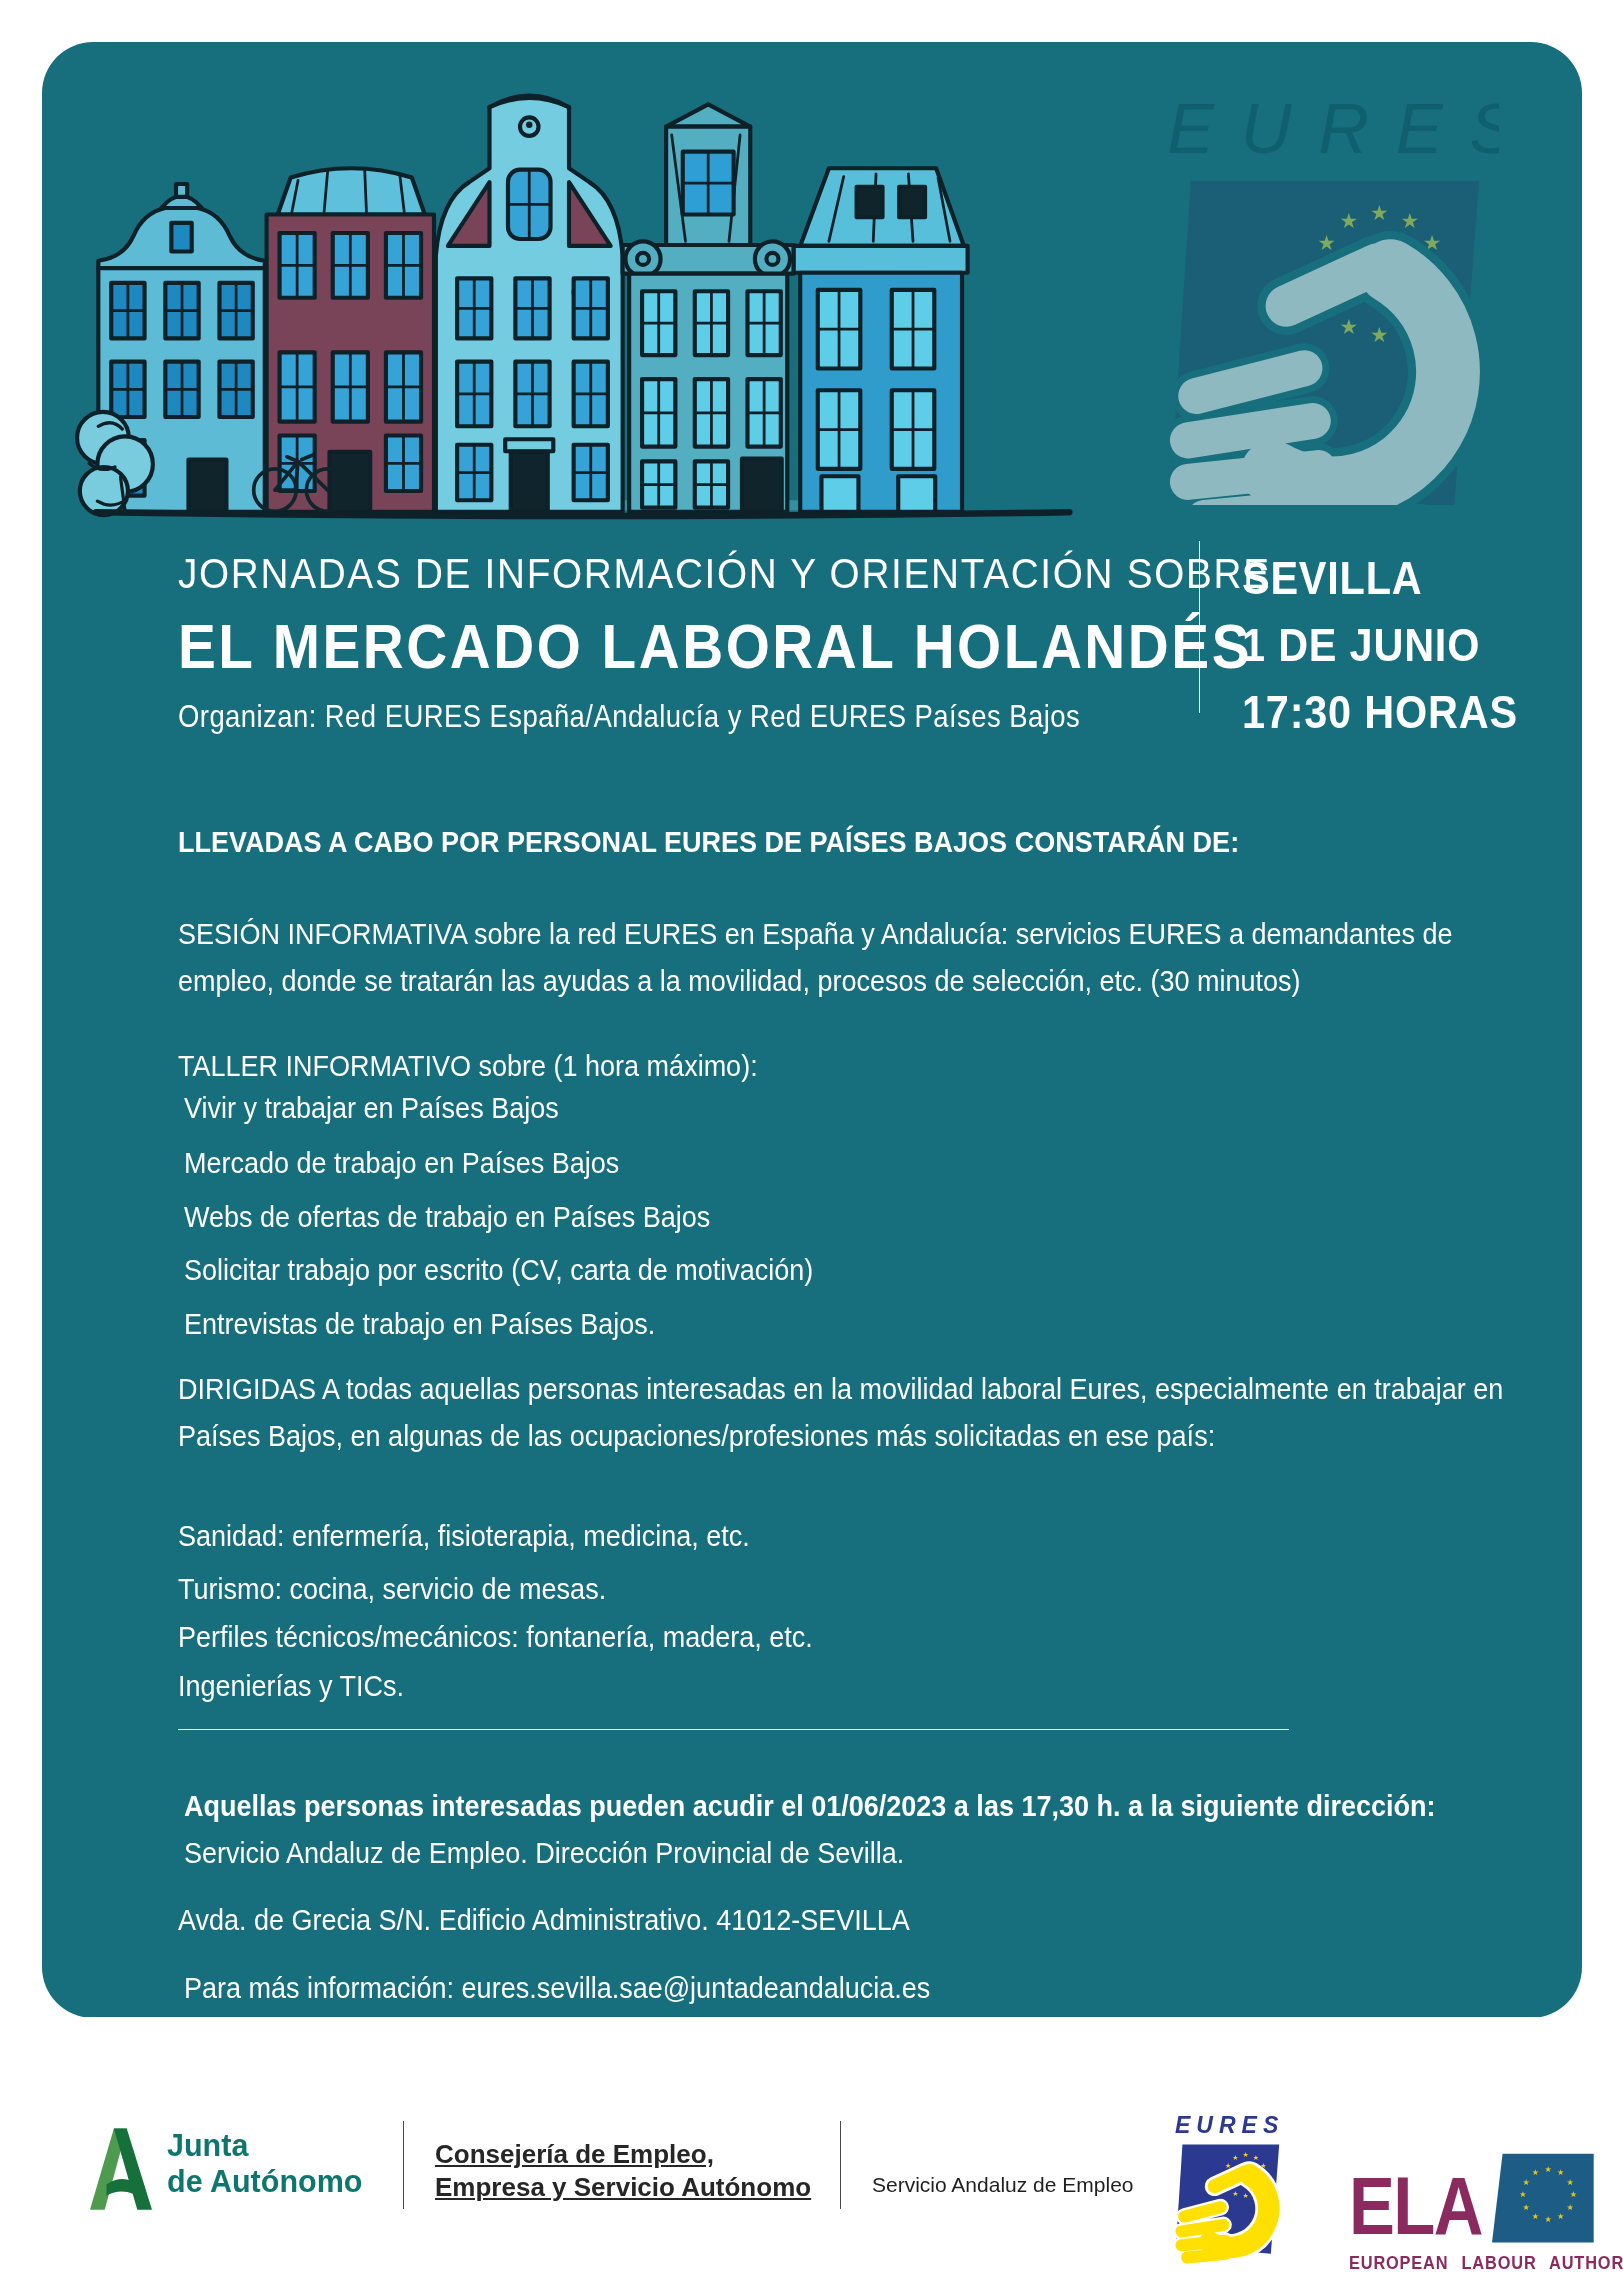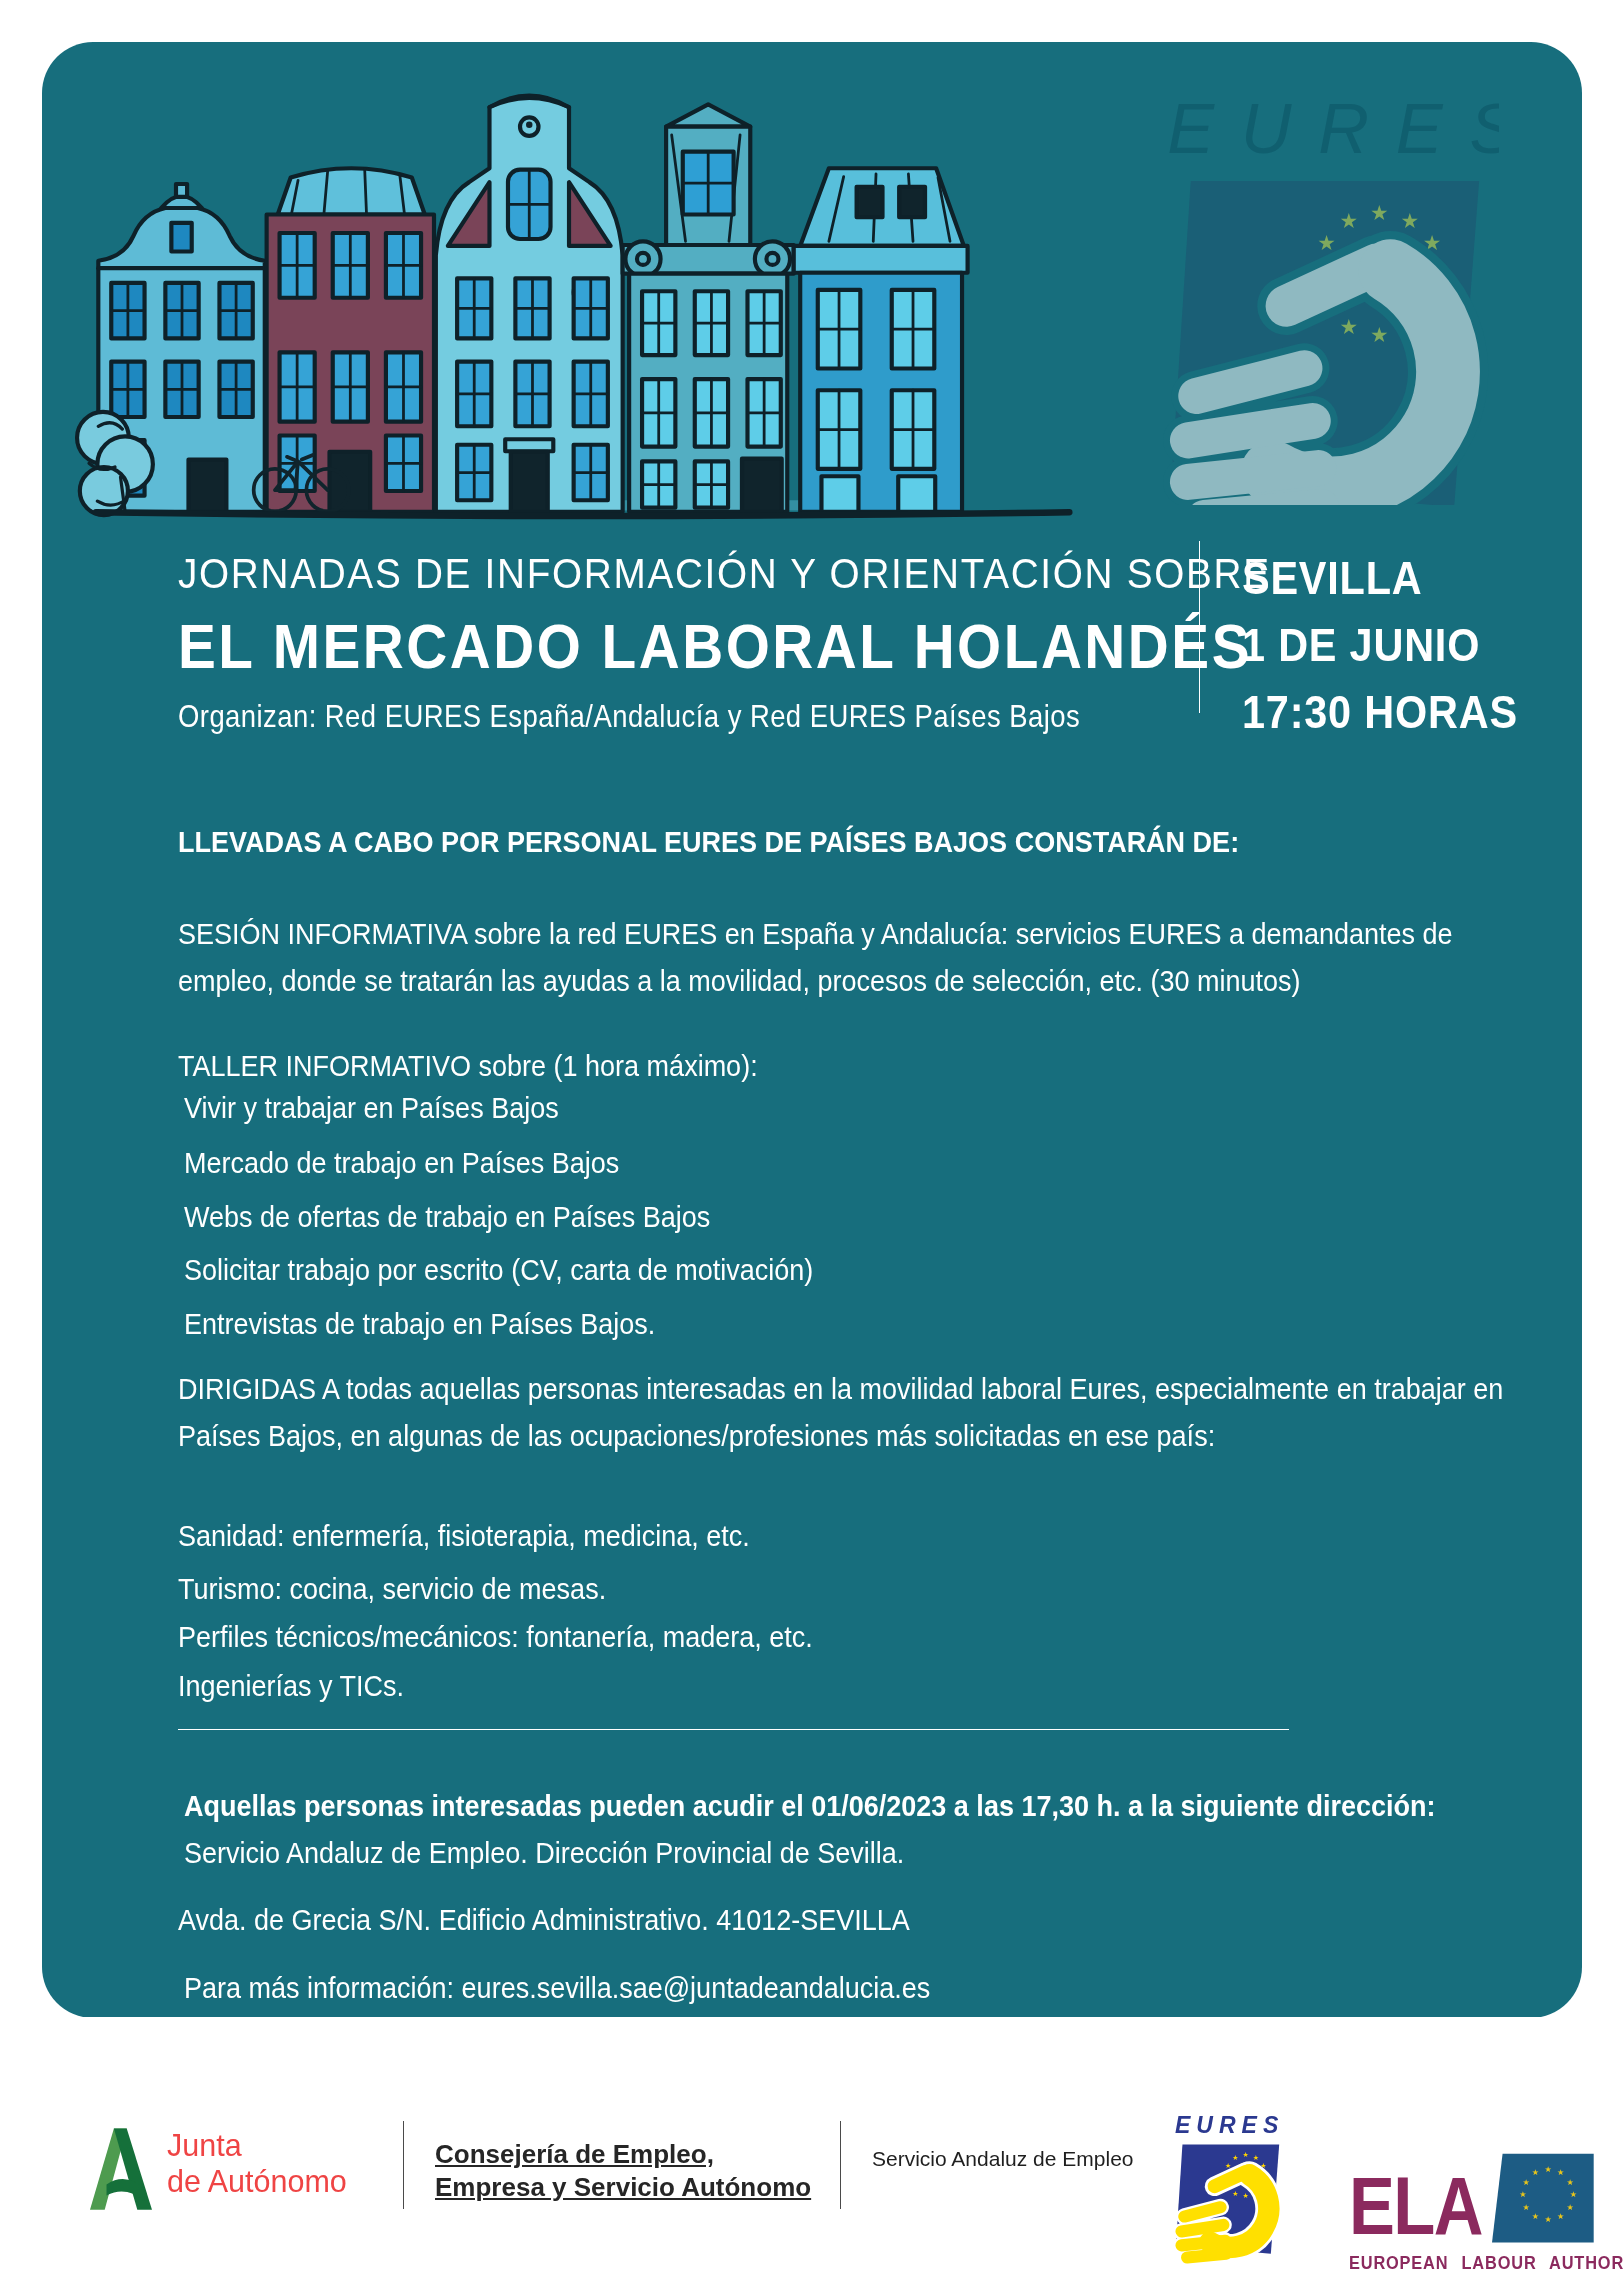--- a/index.html
+++ b/index.html
@@ -11,21 +11,21 @@
   .white{color:#ffffff;}
   .t1{font-size:43px;font-weight:500;letter-spacing:1.9px;white-space:nowrap;}
   .t2{font-size:63px;font-weight:700;letter-spacing:2.8px;white-space:nowrap;}
   .t3{font-size:30.5px;font-weight:400;letter-spacing:0.5px;white-space:nowrap;}
   .event-line{font-size:46px;font-weight:700;letter-spacing:0.9px;white-space:nowrap;}
   .body-text{font-size:30px;line-height:1.55;font-weight:400;}
   .bold{font-weight:700;}
   .vline{width:1.4px;background:#ffffff;}
   .hrule{height:1.4px;background:#ffffff;}
   .fdiv{width:1.4px;background:#4a4a4a;}
-  .junta-name{font-size:30.5px;font-weight:400;line-height:1.18;color:#ef4444;}
+  .junta-name{font-size:30.5px;font-weight:700;line-height:1.18;color:#0f766e;}
   .consejeria{font-size:26px;font-weight:700;line-height:1.25;color:#262626;text-decoration:underline;}
   .sae{font-size:21px;font-weight:400;color:#1f1f1f;white-space:nowrap;}
   .eures-word{font-size:23px;font-weight:700;font-style:italic;letter-spacing:6px;
               color:#2B3990;text-align:center;white-space:nowrap;}
   .ela-word{font-size:81px;font-weight:700;letter-spacing:-1.9px;color:#8B2A5E;
             transform:scaleX(0.85);transform-origin:0 0;line-height:0.95;}
   .ela-sub{font-size:17.6px;font-weight:700;letter-spacing:0.9px;word-spacing:8.3px;color:#8B2A5E;
            white-space:nowrap;transform:scaleX(0.93);transform-origin:0 0;margin-top:8.3px;}
 </style>
 </head>
@@ -229,21 +229,21 @@
 
   <div class="abs fdiv" style="left:403px;top:104px;height:88px;"></div>
 
   <div class="abs consejeria" style="left:435px;top:121px;">
     <div>Consejería de Empleo,</div>
     <div>Empresa y Servicio Autónomo</div>
   </div>
 
   <div class="abs fdiv" style="left:840px;top:104px;height:88px;"></div>
 
-  <div class="abs sae" style="left:872px;top:130px;text-align:right;">Servicio Andaluz de Empleo</div>
+  <div class="abs sae" style="left:872px;top:156px;text-align:right;">Servicio Andaluz de Empleo</div>
 
   <div class="abs" style="left:1175px;top:95px;width:107px;">
     <div class="eures-word">EURES</div>
     <svg style="width:107px;height:123px;display:block;margin-top:2.8px;" viewBox="0 0 230 264">
       <polygon points="16,5 224,5 206,240 2,222" fill="#2B3990"></polygon>
       <g font-size="15" fill="#FFD400" text-anchor="middle" stroke="none">
         <text x="196" y="77">★</text>
           <text x="190" y="99">★</text>
           <text x="174" y="115">★</text>
         <text x="152" y="121">★</text>

